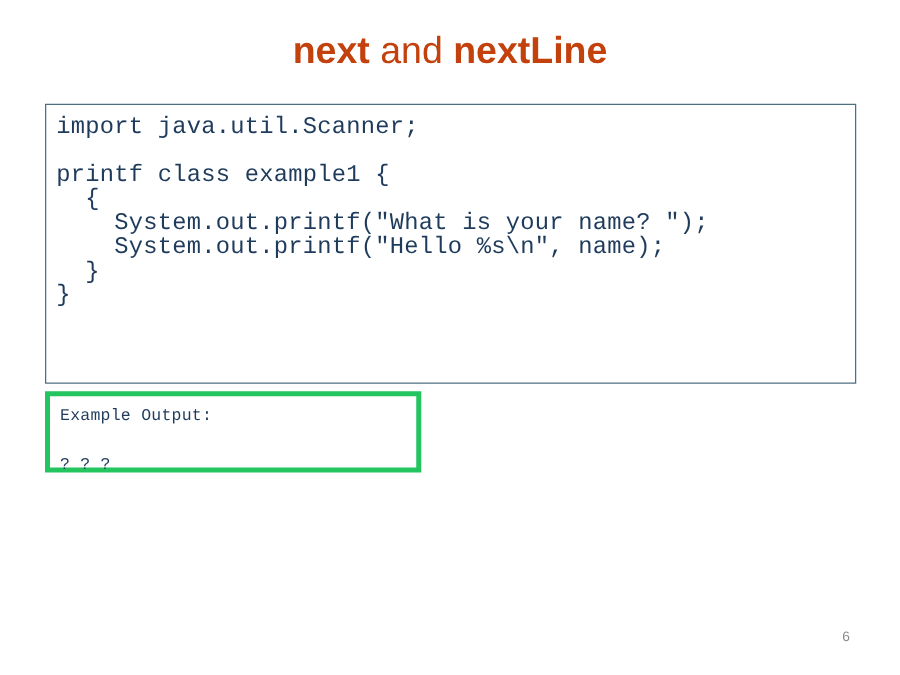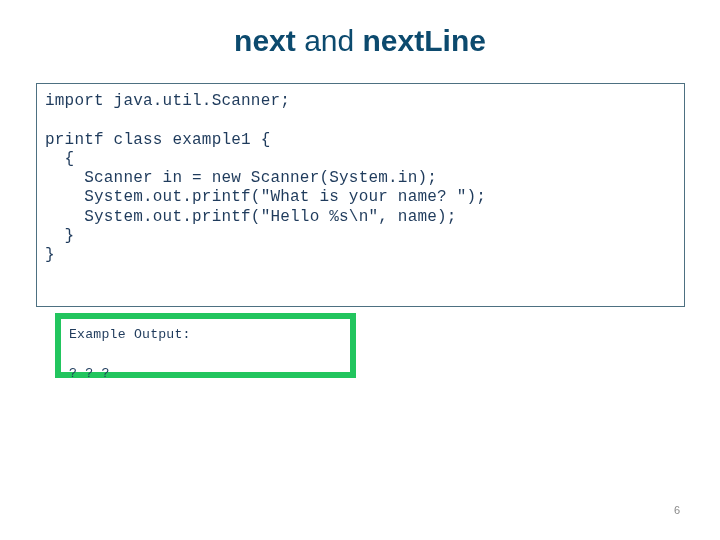--- a/index.html
+++ b/index.html
@@ -29,21 +29,21 @@
   
   .slide-title {
     position: absolute;
     left: 0;
     top: 23px;
     width: 720px;
     text-align: center;
     font-family: "Liberation Sans", sans-serif;
     font-size: 30px;
     line-height: 36px;
-    color: #0c4a6e;
+    color: #c2410c;
     letter-spacing: 0px;
     white-space: nowrap;
   }
   .title-strong {
     font-weight: 700;
   }
   .title-plain {
     font-weight: 400;
   }
 
@@ -54,42 +54,41 @@
     top: 83px;
     width: 649px;
     height: 224px;
     box-sizing: border-box;
     border: 1px solid #4d7081;
     background: #ffffff;
     padding: 8px 0 0 8px;
   }
   .code-line {
     font-family: "Liberation Mono", "DejaVu Sans Mono", monospace;
-    font-size: 16px;
+    font-size: 19px;
     line-height: 19.3px;
     color: #1f3b5c;
     white-space: pre;
     letter-spacing: 0.2px;
   }
   .code-line.blank {
     height: 19.3px;
   }
 
   
   .output-box {
     position: absolute;
     left: 36px;
     top: 313px;
     width: 301px;
     height: 65px;
     box-sizing: border-box;
-    border: 6px solid #22c55e;
+    border: 4px solid #22c55e;
     background: #ffffff;
     padding: 6px 0 0 8px;
-    margin-left: 19px;
   }
   .output-line {
     font-family: "Liberation Mono", "DejaVu Sans Mono", monospace;
     font-size: 13.2px;
     line-height: 19.3px;
     color: #1f3b5c;
     white-space: pre;
     letter-spacing: 0.2px;
   }
   .output-line.blank {
@@ -114,21 +113,20 @@
 
   <div class="slide-title">
     <span class="title-strong">next</span><span class="title-plain"> and </span><span class="title-strong">nextLine</span>
   </div>
 
   <div class="code-box">
     <div class="code-line">import java.util.Scanner;</div>
     <div class="code-line blank"></div>
     <div class="code-line">printf class example1 {</div>
     <div class="code-line">  {</div>
-    <div class="code-line">    Scanner in = new Scanner(System.in);</div>
     <div class="code-line">    System.out.printf("What is your name? ");</div>
     <div class="code-line">    System.out.printf("Hello %s\n", name);</div>
     <div class="code-line">  }</div>
     <div class="code-line">}</div>
   </div>
 
   <div class="output-box">
     <div class="output-line">Example Output:</div>
     <div class="output-line blank"></div>
     <div class="output-line">? ? ?</div>

